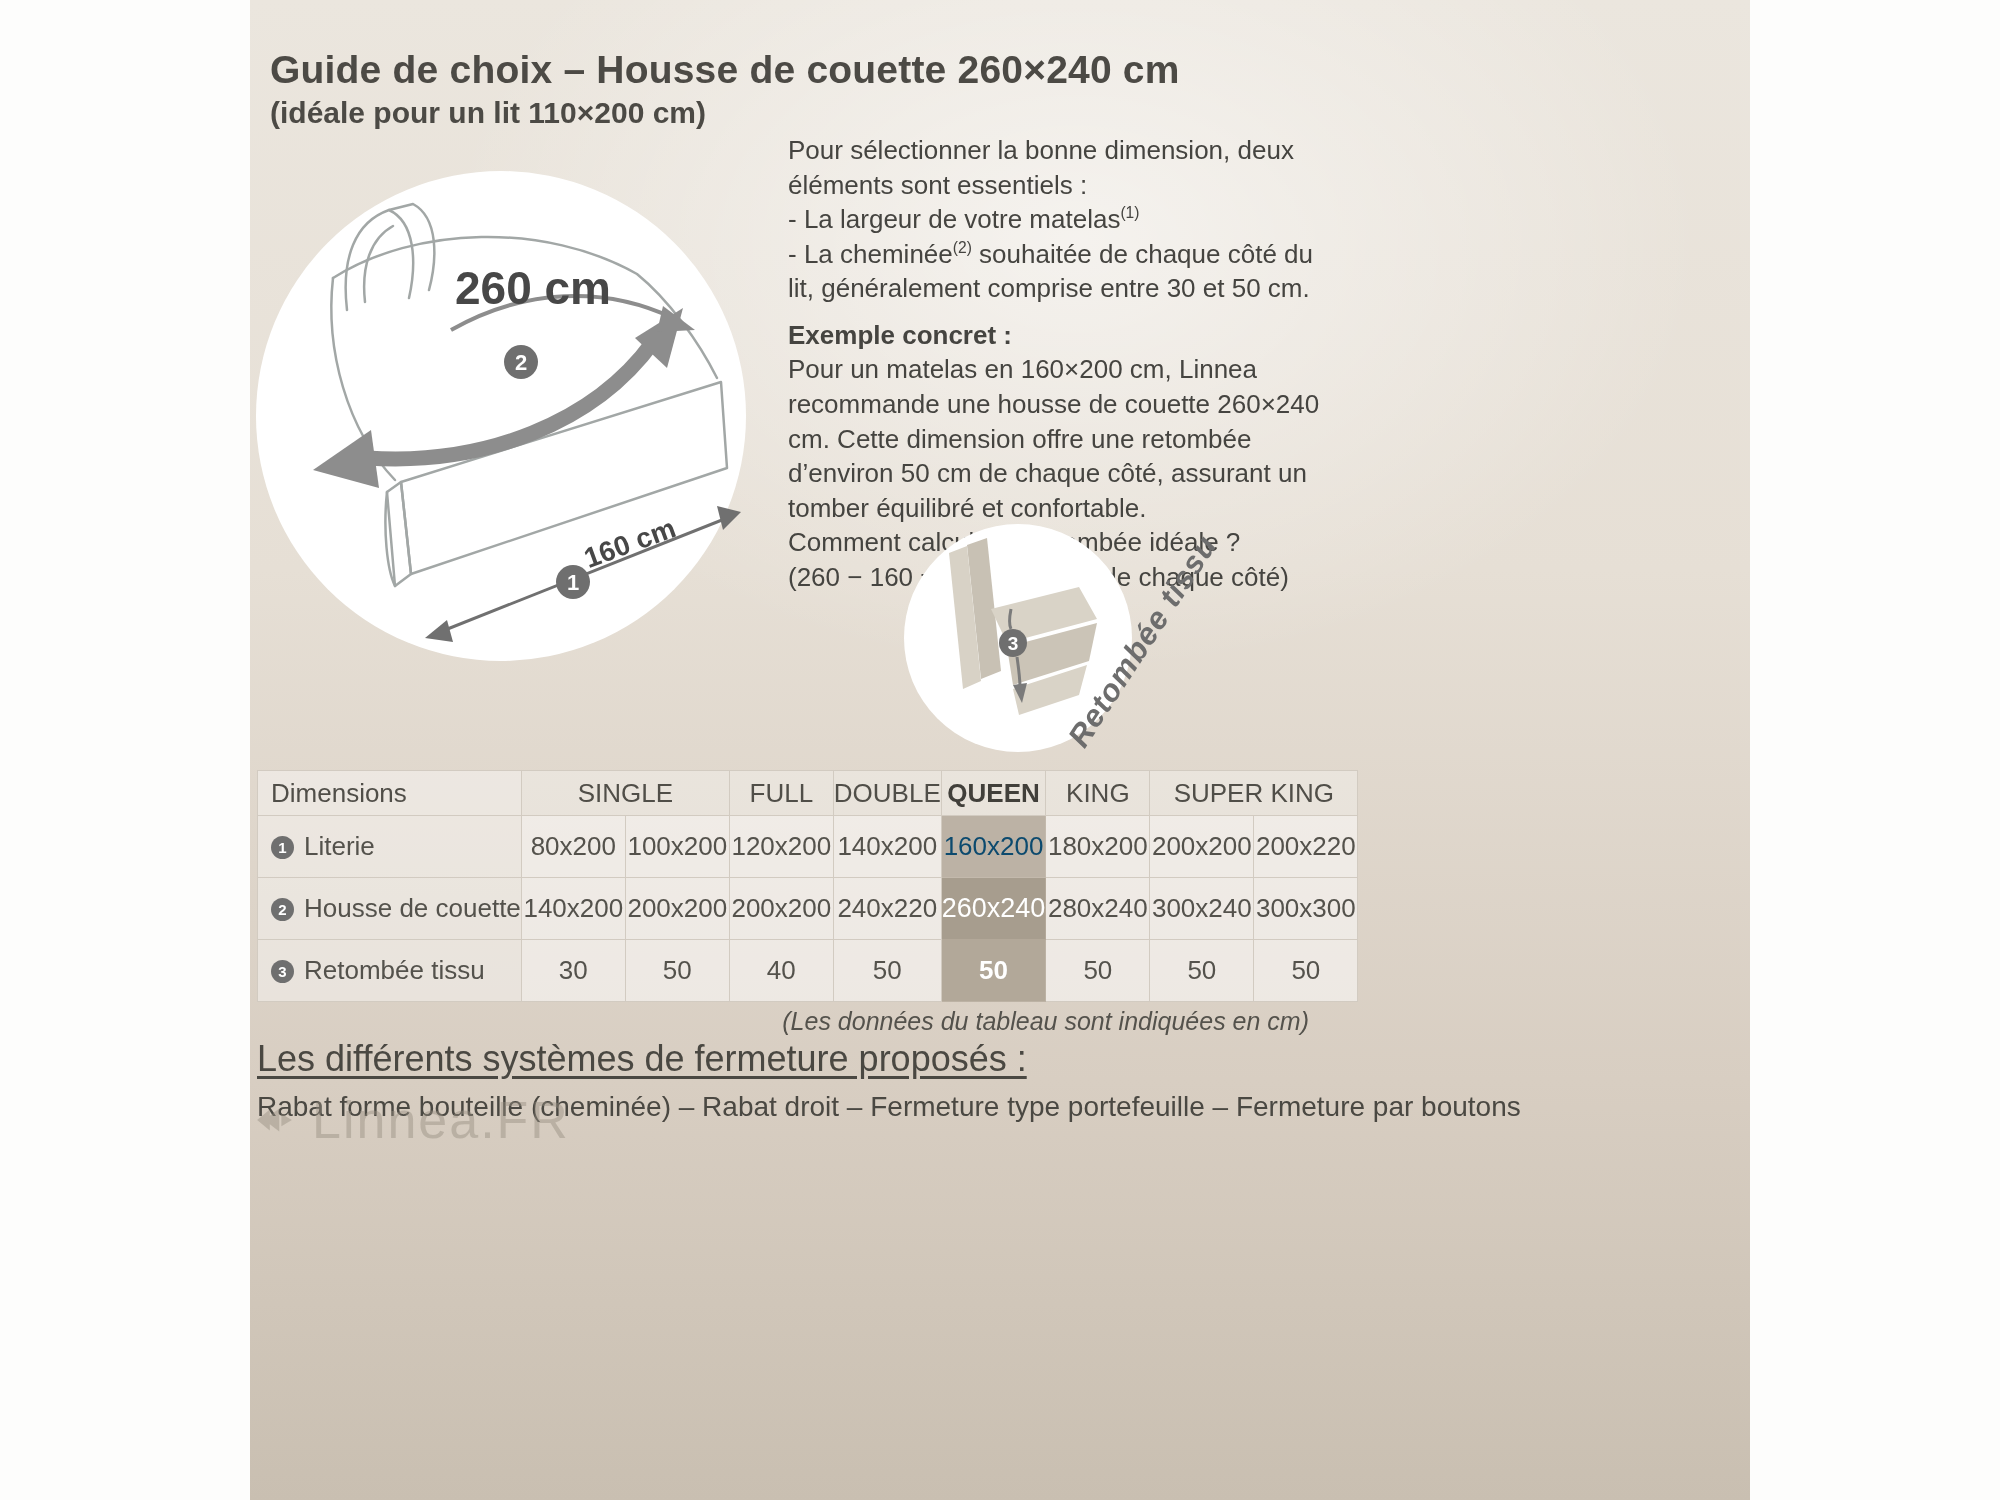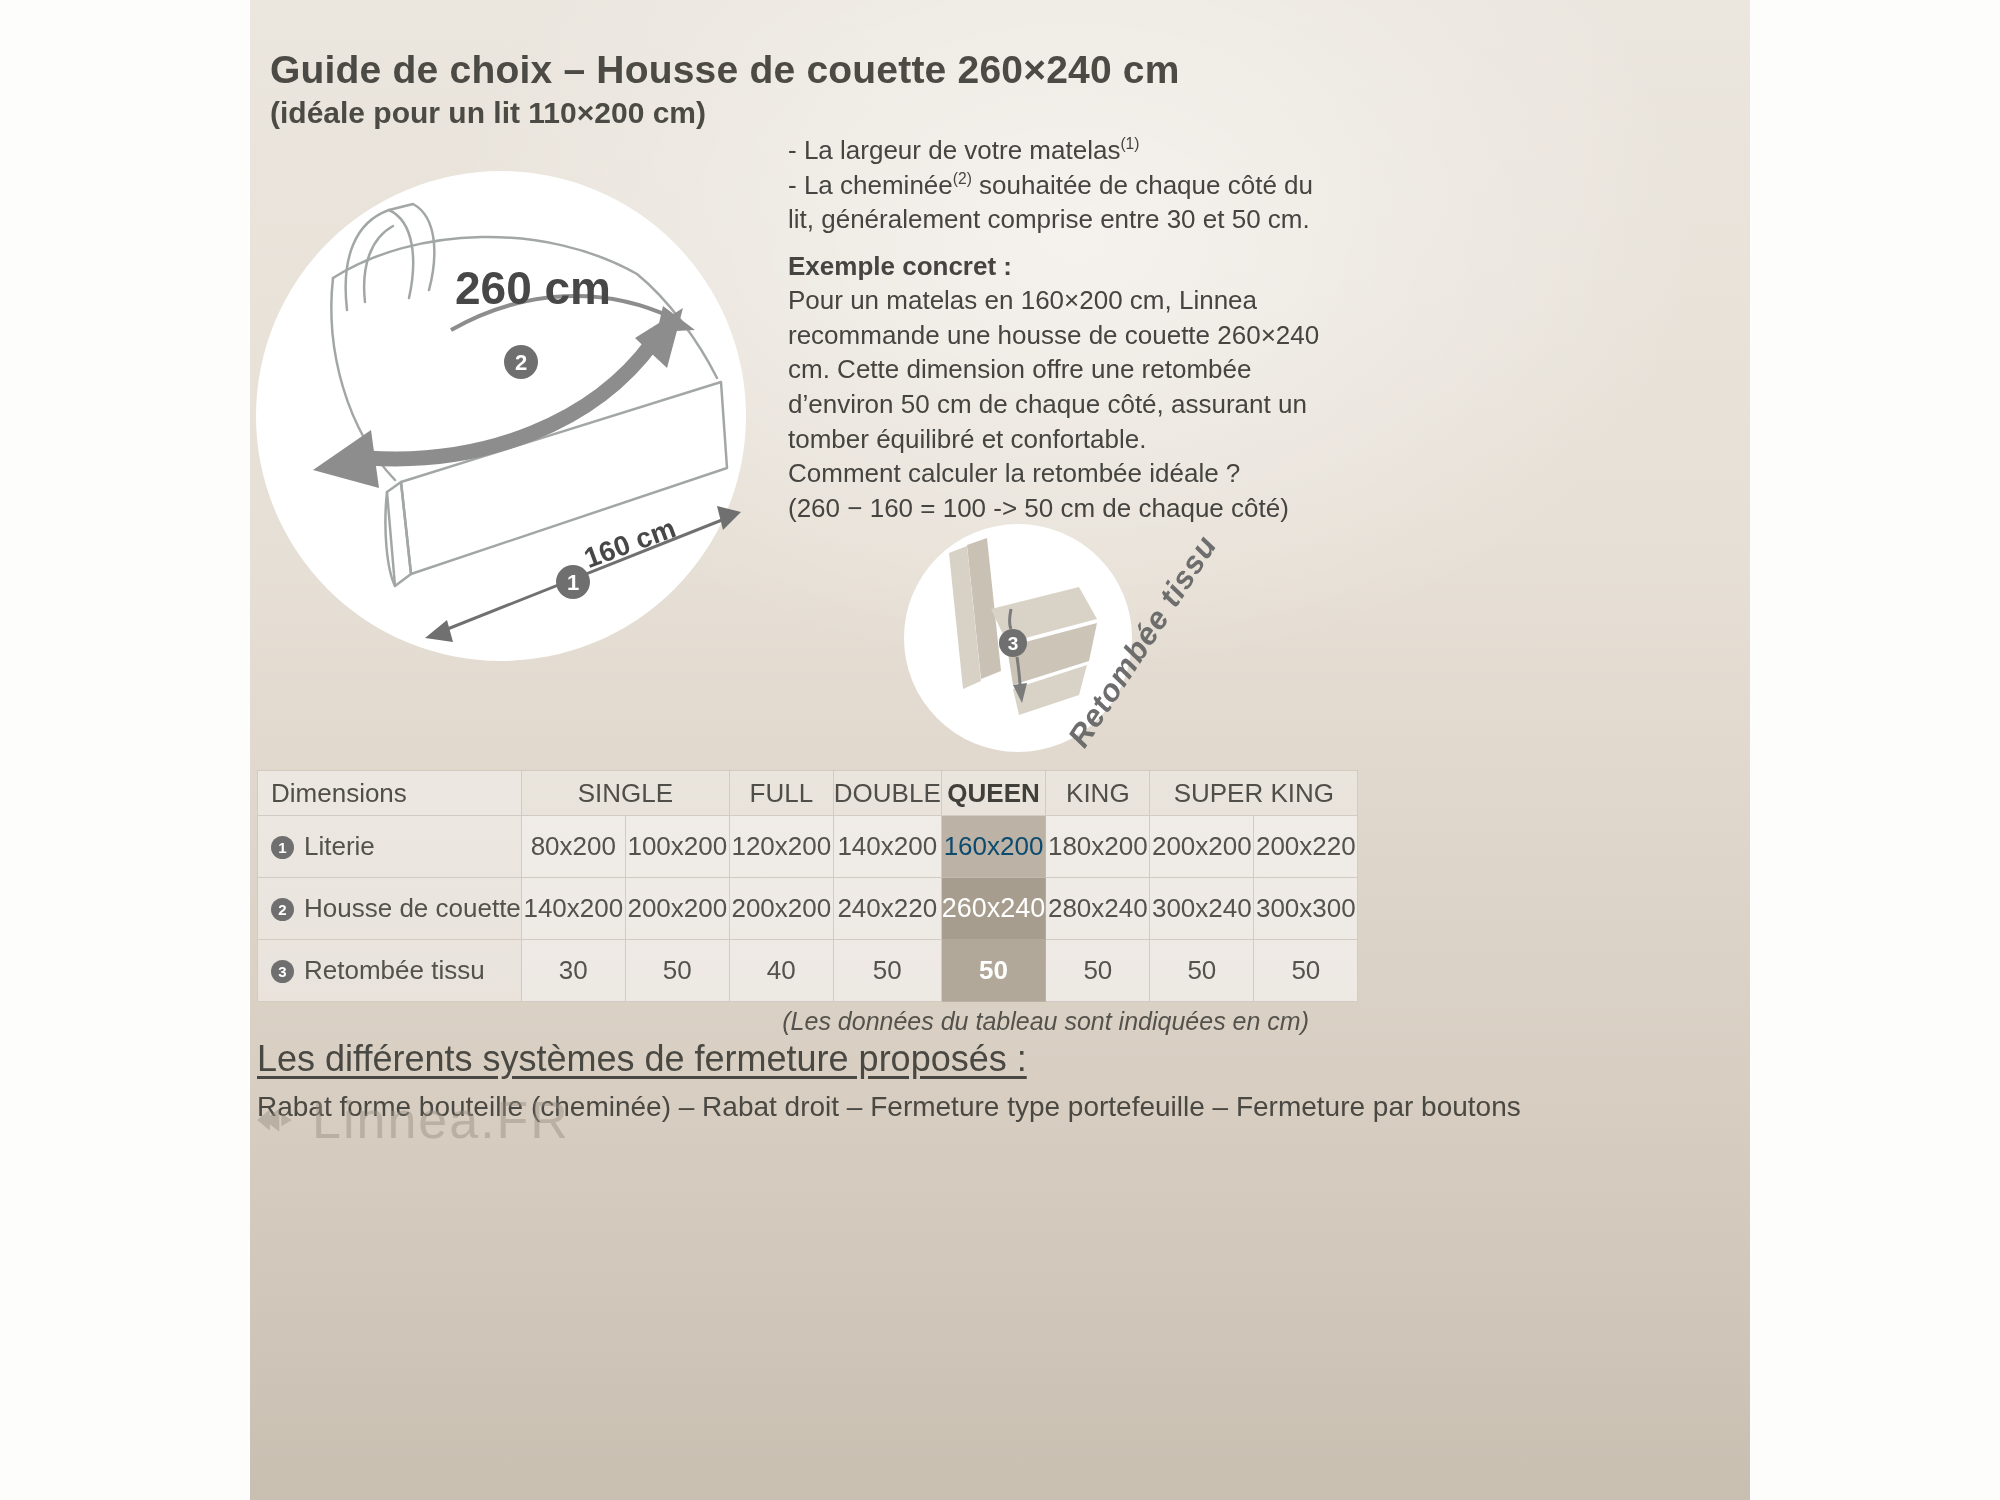--- a/index.html
+++ b/index.html
@@ -72,20 +72,21 @@
 </head>
 <body>
 
 <div class="stage">
   <div class="canvas">
 
     <h1 class="page-title">Guide de choix – Housse de couette 260×240 cm</h1>
     <h2 class="page-subtitle">(idéale pour un lit 110×200 cm)</h2>
 
     <div class="intro">
+      <p><span>Pour sélectionner la bonne dimension, deux éléments sont essentiels :</span></p>
       <p><span>- La largeur de votre matelas</span><sup>(1)</sup></p>
       <p><span>- La cheminée</span><sup>(2)</sup><span> souhaitée de chaque côté du lit, généralement comprise entre 30 et 50 cm.</span></p>
       <p class="ex-head">Exemple concret :</p>
       <p>Pour un matelas en 160×200 cm, Linnea recommande une housse de couette 260×240 cm. Cette dimension offre une retombée d’environ 50 cm de chaque côté, assurant un tomber équilibré et confortable.</p>
       <p>Comment calculer la retombée idéale ?</p>
       <p>(260 − 160 = 100  -&gt; 50 cm de chaque côté)</p>
     </div>
 
     <div class="big-circle">
       <svg viewBox="0 0 492 492" width="492" height="492">

